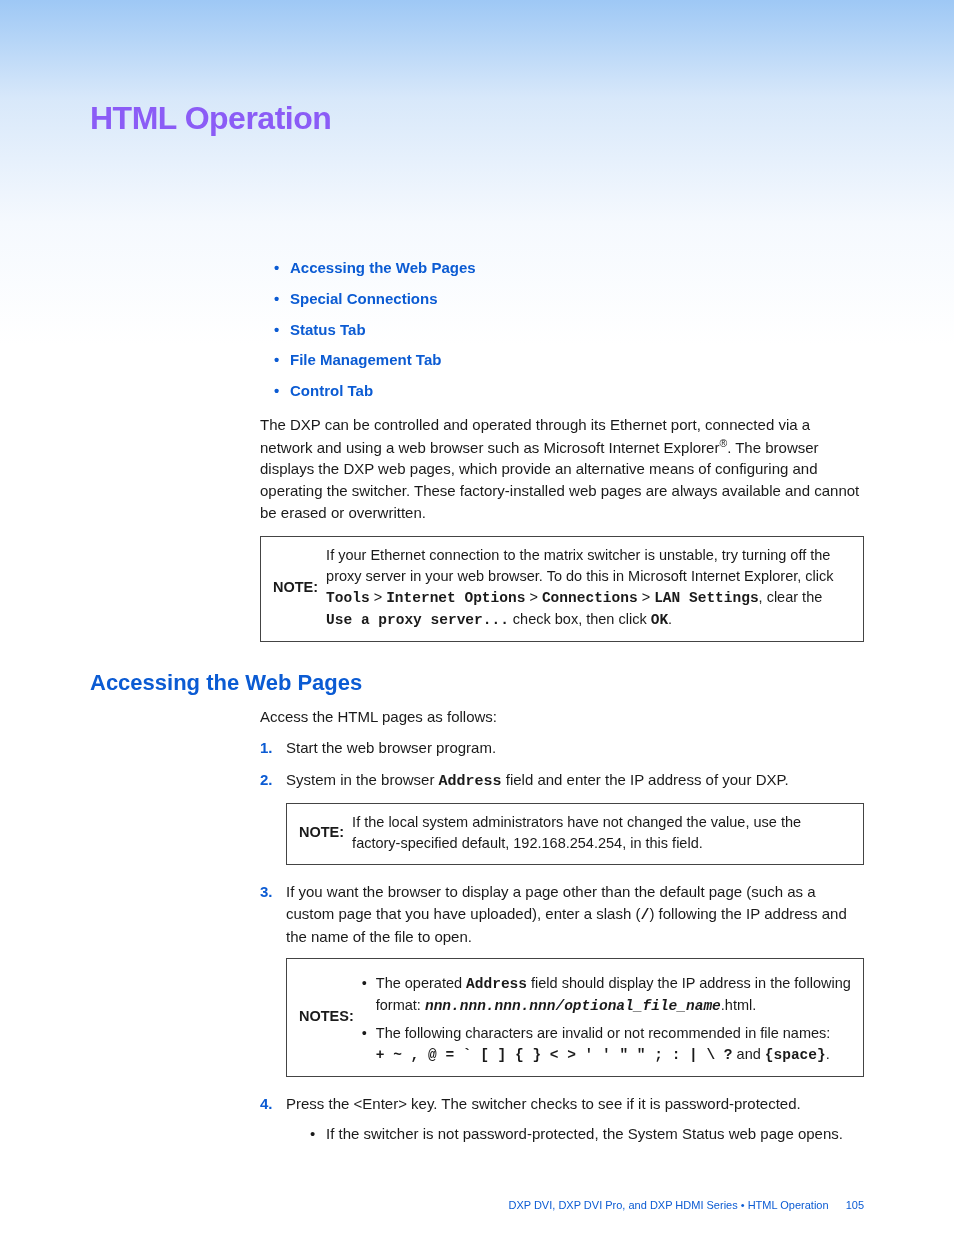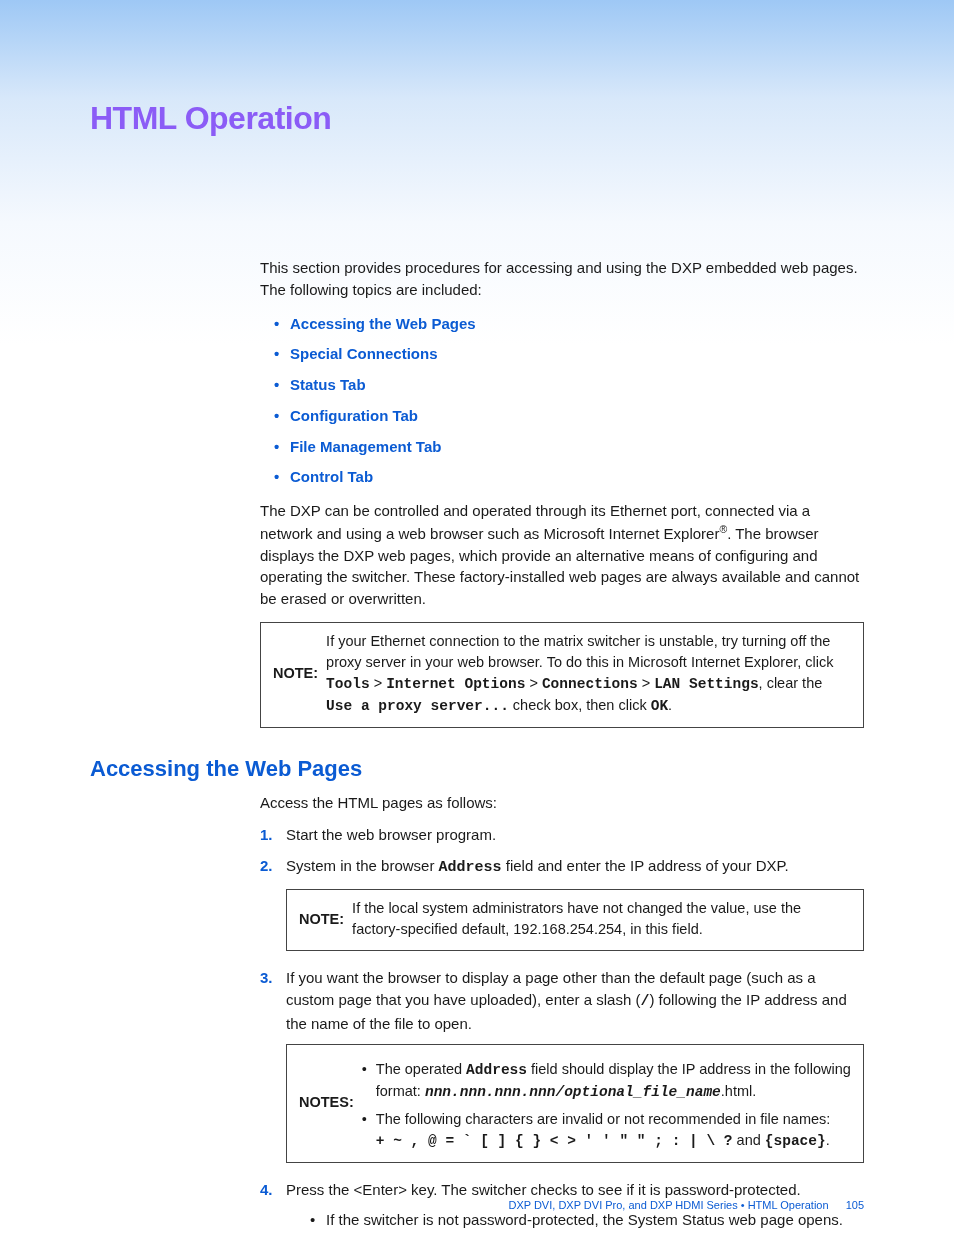--- a/index.html
+++ b/index.html
@@ -62,27 +62,25 @@
   .footer .pg { margin-left: 14px; }
   sup { font-size: 0.7em; }
 </style>
 </head>
 <body>
 
 <h1 class="title">HTML Operation</h1>
 
 <div class="content">
 
-  <p class="intro">This section provides procedures for accessing and using the DXP embedded web pages. The following topics are included:</p>
 
   <ul class="toc">
     <li>Accessing the Web Pages</li>
     <li>Special Connections</li>
     <li>Status Tab</li>
-    <li>Configuration Tab</li>
     <li>File Management Tab</li>
     <li>Control Tab</li>
   </ul>
 
   <p class="para">
     <span>The DXP can be controlled and operated through its Ethernet port, connected via a network and using a web browser such as Microsoft Internet Explorer</span><sup>®</sup><span>. The browser displays the DXP web pages, which provide an alternative means of configuring and operating the switcher. These factory-installed web pages are always available and cannot be erased or overwritten.</span>
   </p>
 
   <div class="note-box">
     <div class="note-row">

